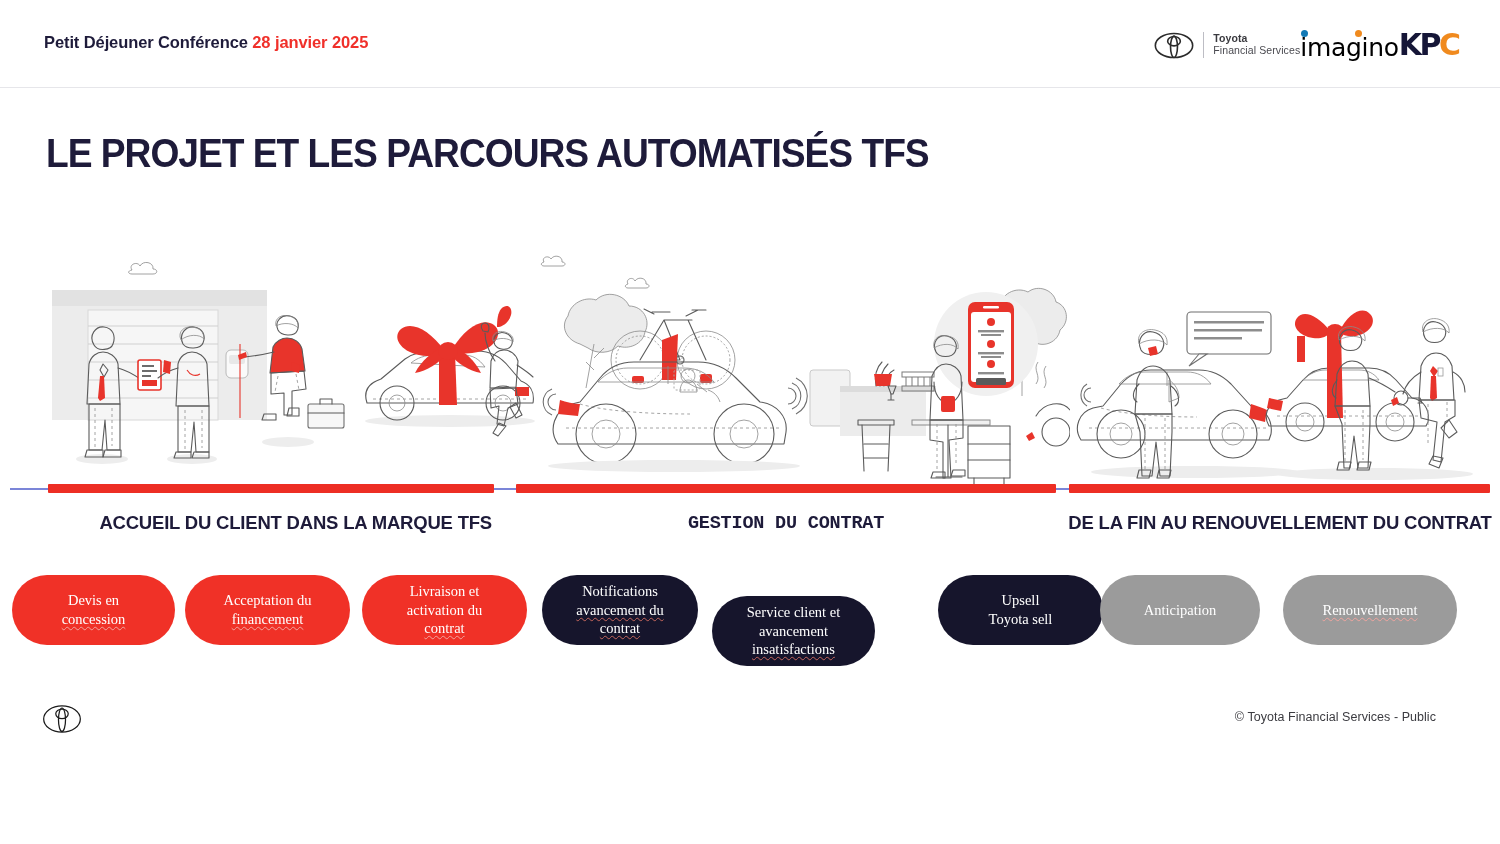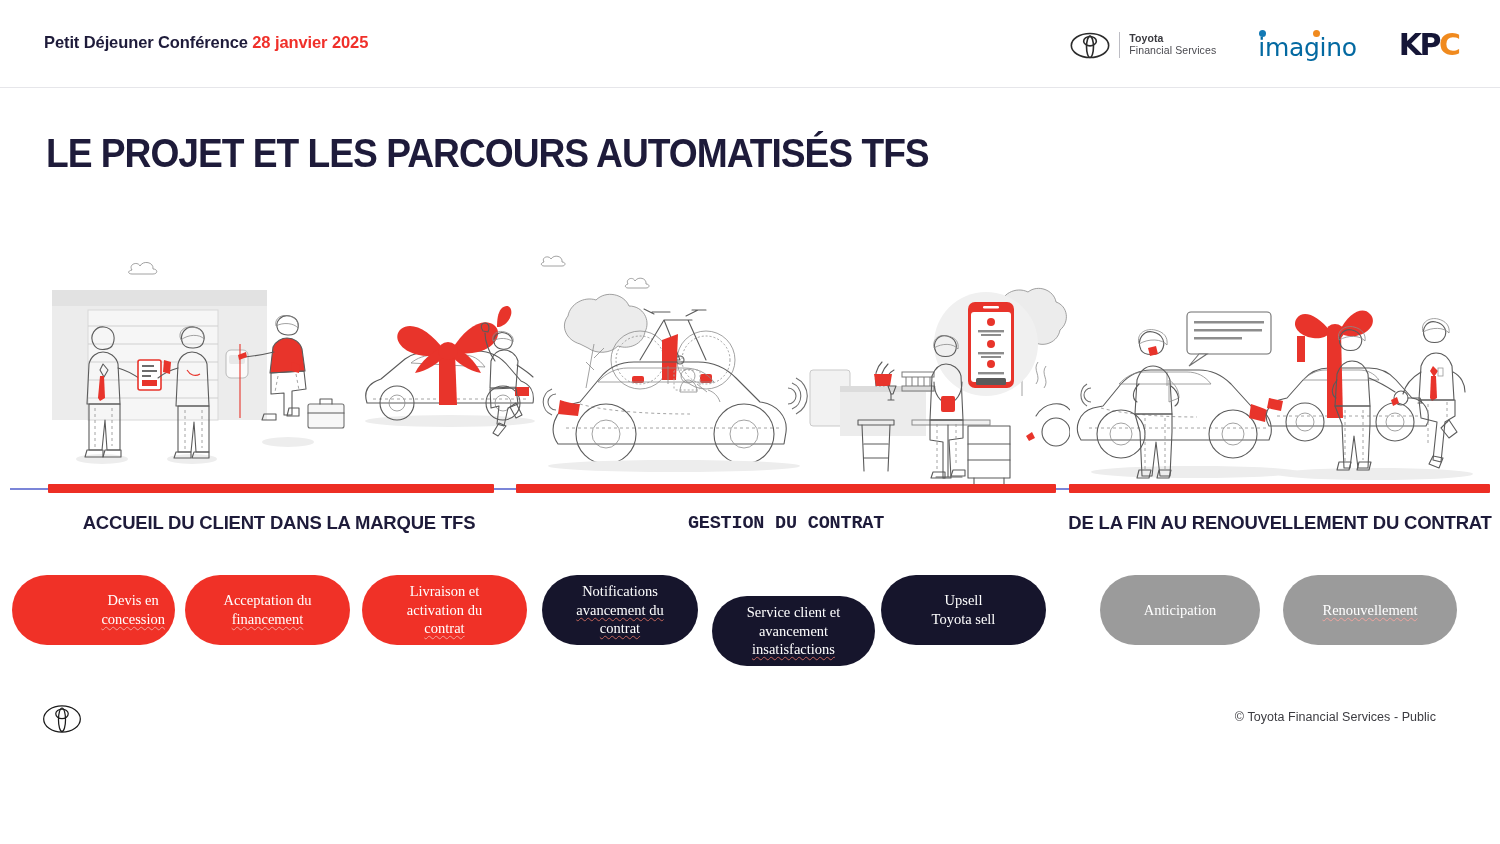--- a/index.html
+++ b/index.html
@@ -18,33 +18,33 @@
     border-bottom:1px solid #e6e6ea;
     box-sizing:border-box;
   }
   .header-title{
     position:absolute;left:44px;top:33px;
     font-size:16.5px;font-weight:bold;letter-spacing:-0.1px;
     color:#1E1B3A;white-space:nowrap;
   }
   .header-title .date{color:#F0302A;}
 
-  .logos{position:absolute;right:40px;top:24px;display:flex;align-items:center;gap:42px;height:42px;}
+  .logos{position:absolute;right:40px;top:24px;display:flex;align-items:center;height:42px;}
 
   
   .logo-tfs{display:flex;align-items:center;gap:9px;}
   .tfs-mark{width:40px;height:27px;}
   .tfs-divider{width:1px;height:26px;background:#bdbdc4;}
   .tfs-words{line-height:1.12;}
   .tfs-words .l1{font-size:10.5px;font-weight:bold;color:#3a3a3f;letter-spacing:.1px;}
   .tfs-words .l2{font-size:10.5px;color:#4a4a50;letter-spacing:.1px;}
 
   
   .logo-imagino{position:relative;height:30px;display:flex;align-items:flex-end;}
-  .imagino-word{font-size:25px;color:#0369a1;letter-spacing:-.3px;font-family:"DejaVu Sans",sans-serif;line-height:1;}
+  .imagino-word{font-size:25px;color:#000000;letter-spacing:-.3px;font-family:"DejaVu Sans",sans-serif;line-height:1;}
   .dot-blue{position:absolute;width:7px;height:7px;border-radius:50%;background:#1279B5;left:1px;top:0px;}
   .dot-orange{position:absolute;width:7px;height:7px;border-radius:50%;background:#F08A1E;left:55px;top:0px;}
 
   
   .logo-kpc{display:flex;align-items:center;}
   .kpc-kp{font-size:30px;font-weight:bold;color:#151637;letter-spacing:-2.5px;font-family:"DejaVu Sans",sans-serif;line-height:1;}
   .kpc-c{font-size:30px;font-weight:bold;color:#F08A1E;letter-spacing:-1px;font-family:"DejaVu Sans",sans-serif;line-height:1;}
 
   
   .slide-title{
@@ -61,21 +61,21 @@
 
   
   .track-line{position:absolute;left:10px;top:488px;width:1480px;height:2px;background:#7B85D8;}
   .bar{position:absolute;top:484px;height:9px;background:#ED2E24;border-radius:1px;}
   .bar.b1{left:48px;width:446px;}
   .bar.b2{left:516px;width:540px;}
   .bar.b3{left:1069px;width:421px;}
 
   
   .sec-head{position:absolute;font-size:18.5px;font-weight:bold;color:#1E1B3A;letter-spacing:-.2px;line-height:1.42;}
-  .sec-head.s1{left:59px;top:510px;width:440px;text-align:center;}
+  .sec-head.s1{left:52px;top:510px;width:440px;text-align:right;}
   .sec-head.s2{left:516px;top:511px;width:540px;text-align:center;font-family:Liberation Mono, monospace;}
   .sec-head.s3{left:1060px;top:510px;width:440px;text-align:center;}
 
   
   .pill{
     position:absolute;top:575px;height:70px;border-radius:35px;
     display:flex;align-items:center;justify-content:center;
     text-align:center;color:#ffffff;
     font-family:"Liberation Serif",serif;font-size:14.5px;line-height:1.28;
     box-sizing:border-box;padding:0 10px;
@@ -92,26 +92,26 @@
     text-underline-offset:2px;
   }
   .sq-d{
     text-decoration:underline;
     text-decoration-style:wavy;
     text-decoration-color:#C4655C;
     text-decoration-thickness:1px;
     text-underline-offset:2px;
   }
 
-  .p1{left:12px;width:163px;justify-content:flex-end;}
+  .p1{left:12px;width:163px;}
   .p2{left:185px;width:165px;}
   .p3{left:362px;width:165px;}
   .p4{left:542px;width:156px;}
   .p5{left:712px;width:163px;margin-top:21px;}
-  .p6{left:881px;width:165px;}
+  .p6{left:938px;width:165px;}
   .p7{left:1100px;width:160px;}
   .p8{left:1283px;width:174px;}
 
   
   .footer{position:absolute;left:0;bottom:0;width:1500px;height:66px;}
   .footer-logo{position:absolute;left:40px;top:10px;width:44px;height:30px;}
   .footer-text{position:absolute;right:64px;top:16px;font-size:12.5px;color:#3b3b40;letter-spacing:.05px;}
 
   svg{display:block;}
   .ln{fill:none;stroke:#5b5b5b;stroke-width:1.1;stroke-linecap:round;stroke-linejoin:round;}

